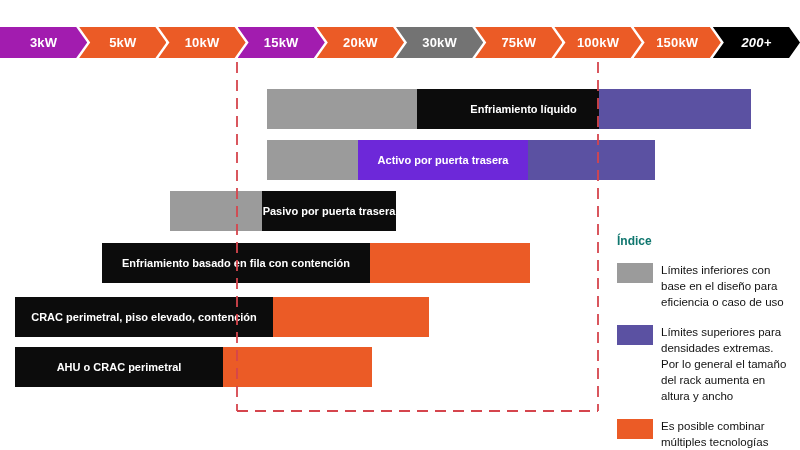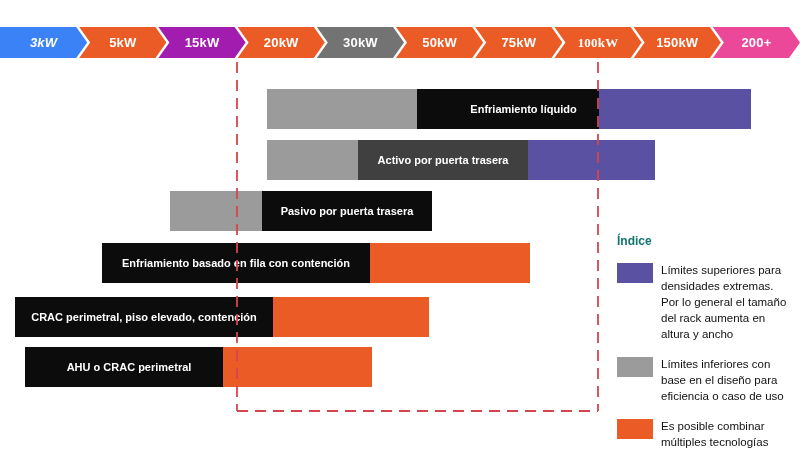--- a/index.html
+++ b/index.html
@@ -37,89 +37,89 @@
   .legend-item{display:flex;align-items:flex-start;margin-bottom:14px;}
   .legend-swatch{width:36px;height:20px;flex:0 0 36px;margin-right:8px;margin-top:1px;}
   .legend-text{font-size:11.5px;line-height:16px;color:#111;}
 </style>
 </head>
 <body>
 
 <div class="canvas">
 
   <div class="banner">
-      <div class="seg first" style="background: #3b82f6; font-style: italic;">3kW</div>
+      <div class="seg first" style="background: #a21caf;">3kW</div>
       <div class="seg" style="background: rgb(235, 91, 38);">5kW</div>
+      <div class="seg" style="background: rgb(235, 91, 38);">10kW</div>
       <div class="seg" style="background: #a21caf;">15kW</div>
       <div class="seg" style="background: rgb(235, 91, 38);">20kW</div>
       <div class="seg" style="background: #737373;">30kW</div>
-      <div class="seg" style="background: rgb(235, 91, 38);">50kW</div>
       <div class="seg" style="background: rgb(235, 91, 38);">75kW</div>
-      <div class="seg" style="background: rgb(235, 91, 38); font-family: Liberation Serif, serif;">100kW</div>
+      <div class="seg" style="background: rgb(235, 91, 38);">100kW</div>
       <div class="seg" style="background: rgb(235, 91, 38);">150kW</div>
-      <div class="seg" style="background: #ec4899;">200+</div>
+      <div class="seg" style="background: #000000; font-style: italic;">200+</div>
     </div>
 
   <div id="bars-area">
       <div class="bar-row" style="top: 89px;">
         <div class="bar-seg" style="left: 267px; width: 150px; background: rgb(155, 155, 155);"></div>
         <div class="bar-seg" style="left: 417px; width: 213px; background: rgb(12, 12, 12);">
           <span>Enfriamiento líquido</span>
         </div>
         <div class="bar-seg" style="left: 599px; width: 152px; background: rgb(91, 81, 162);"></div>
       </div>
       <div class="bar-row" style="top: 140px;">
         <div class="bar-seg" style="left: 267px; width: 91px; background: rgb(155, 155, 155);"></div>
-        <div class="bar-seg" style="left: 358px; width: 170px; background: #404040;">
+        <div class="bar-seg" style="left: 358px; width: 170px; background: #6d28d9;">
           <span>Activo por puerta trasera</span>
         </div>
         <div class="bar-seg" style="left: 528px; width: 127px; background: rgb(91, 81, 162);"></div>
       </div>
       <div class="bar-row" style="top: 191px;">
         <div class="bar-seg" style="left: 170px; width: 92px; background: rgb(155, 155, 155);"></div>
-        <div class="bar-seg" style="left: 262px; width: 170px; background: rgb(12, 12, 12);">
+        <div class="bar-seg" style="left: 262px; width: 134px; background: rgb(12, 12, 12);">
           <span>Pasivo por puerta trasera</span>
         </div>
       </div>
       <div class="bar-row" style="top: 243px;">
         <div class="bar-seg" style="left: 102px; width: 268px; background: rgb(12, 12, 12);">
           <span>Enfriamiento basado en fila con contención</span>
         </div>
         <div class="bar-seg" style="left: 370px; width: 160px; background: rgb(235, 91, 38);"></div>
       </div>
       <div class="bar-row" style="top: 297px;">
         <div class="bar-seg" style="left: 15px; width: 258px; background: rgb(12, 12, 12);">
           <span>CRAC perimetral, piso elevado, contención</span>
         </div>
         <div class="bar-seg" style="left: 273px; width: 156px; background: rgb(235, 91, 38);"></div>
       </div>
       <div class="bar-row" style="top: 347px;">
-        <div class="bar-seg" style="left: 15px; width: 208px; background: rgb(12, 12, 12); margin-left: 10px;">
+        <div class="bar-seg" style="left: 15px; width: 208px; background: rgb(12, 12, 12);">
           <span>AHU o CRAC perimetral</span>
         </div>
         <div class="bar-seg" style="left: 223px; width: 149px; background: rgb(235, 91, 38);"></div>
       </div>
     </div>
 
   <svg class="overlay" width="800" height="450">
     <line id="dash-left" fill="none" x1="237" y1="62" x2="237" y2="411" stroke="#D5454D" stroke-width="1.8" stroke-dasharray="11 7"></line>
     <line id="dash-right" fill="none" x1="598" y1="62" x2="598" y2="411" stroke="#D5454D" stroke-width="1.8" stroke-dasharray="11 7"></line>
     <line id="dash-bottom" fill="none" x1="237" y1="411" x2="598" y2="411" stroke="#D5454D" stroke-width="1.8" stroke-dasharray="11 7"></line>
   </svg>
 
   <div class="legend">
     <div class="legend-title">Índice</div>
     <div id="legend-items">
         <div class="legend-item">
+          <div class="legend-swatch" style="background: rgb(155, 155, 155);"></div>
+          <div class="legend-text">Límites inferiores con base en el diseño para eficiencia o caso de uso</div>
+        </div>
+        <div class="legend-item">
           <div class="legend-swatch" style="background: rgb(91, 81, 162);"></div>
           <div class="legend-text">Límites superiores para densidades extremas. Por lo general el tamaño del rack aumenta en altura y ancho</div>
-        </div>
-        <div class="legend-item">
-          <div class="legend-swatch" style="background: rgb(155, 155, 155);"></div>
-          <div class="legend-text">Límites inferiores con base en el diseño para eficiencia o caso de uso</div>
         </div>
         <div class="legend-item">
           <div class="legend-swatch" style="background: rgb(235, 91, 38);"></div>
           <div class="legend-text">Es posible combinar múltiples tecnologías para soluciones híbridas</div>
         </div>
       </div>
   </div>
 
 </div>
 

